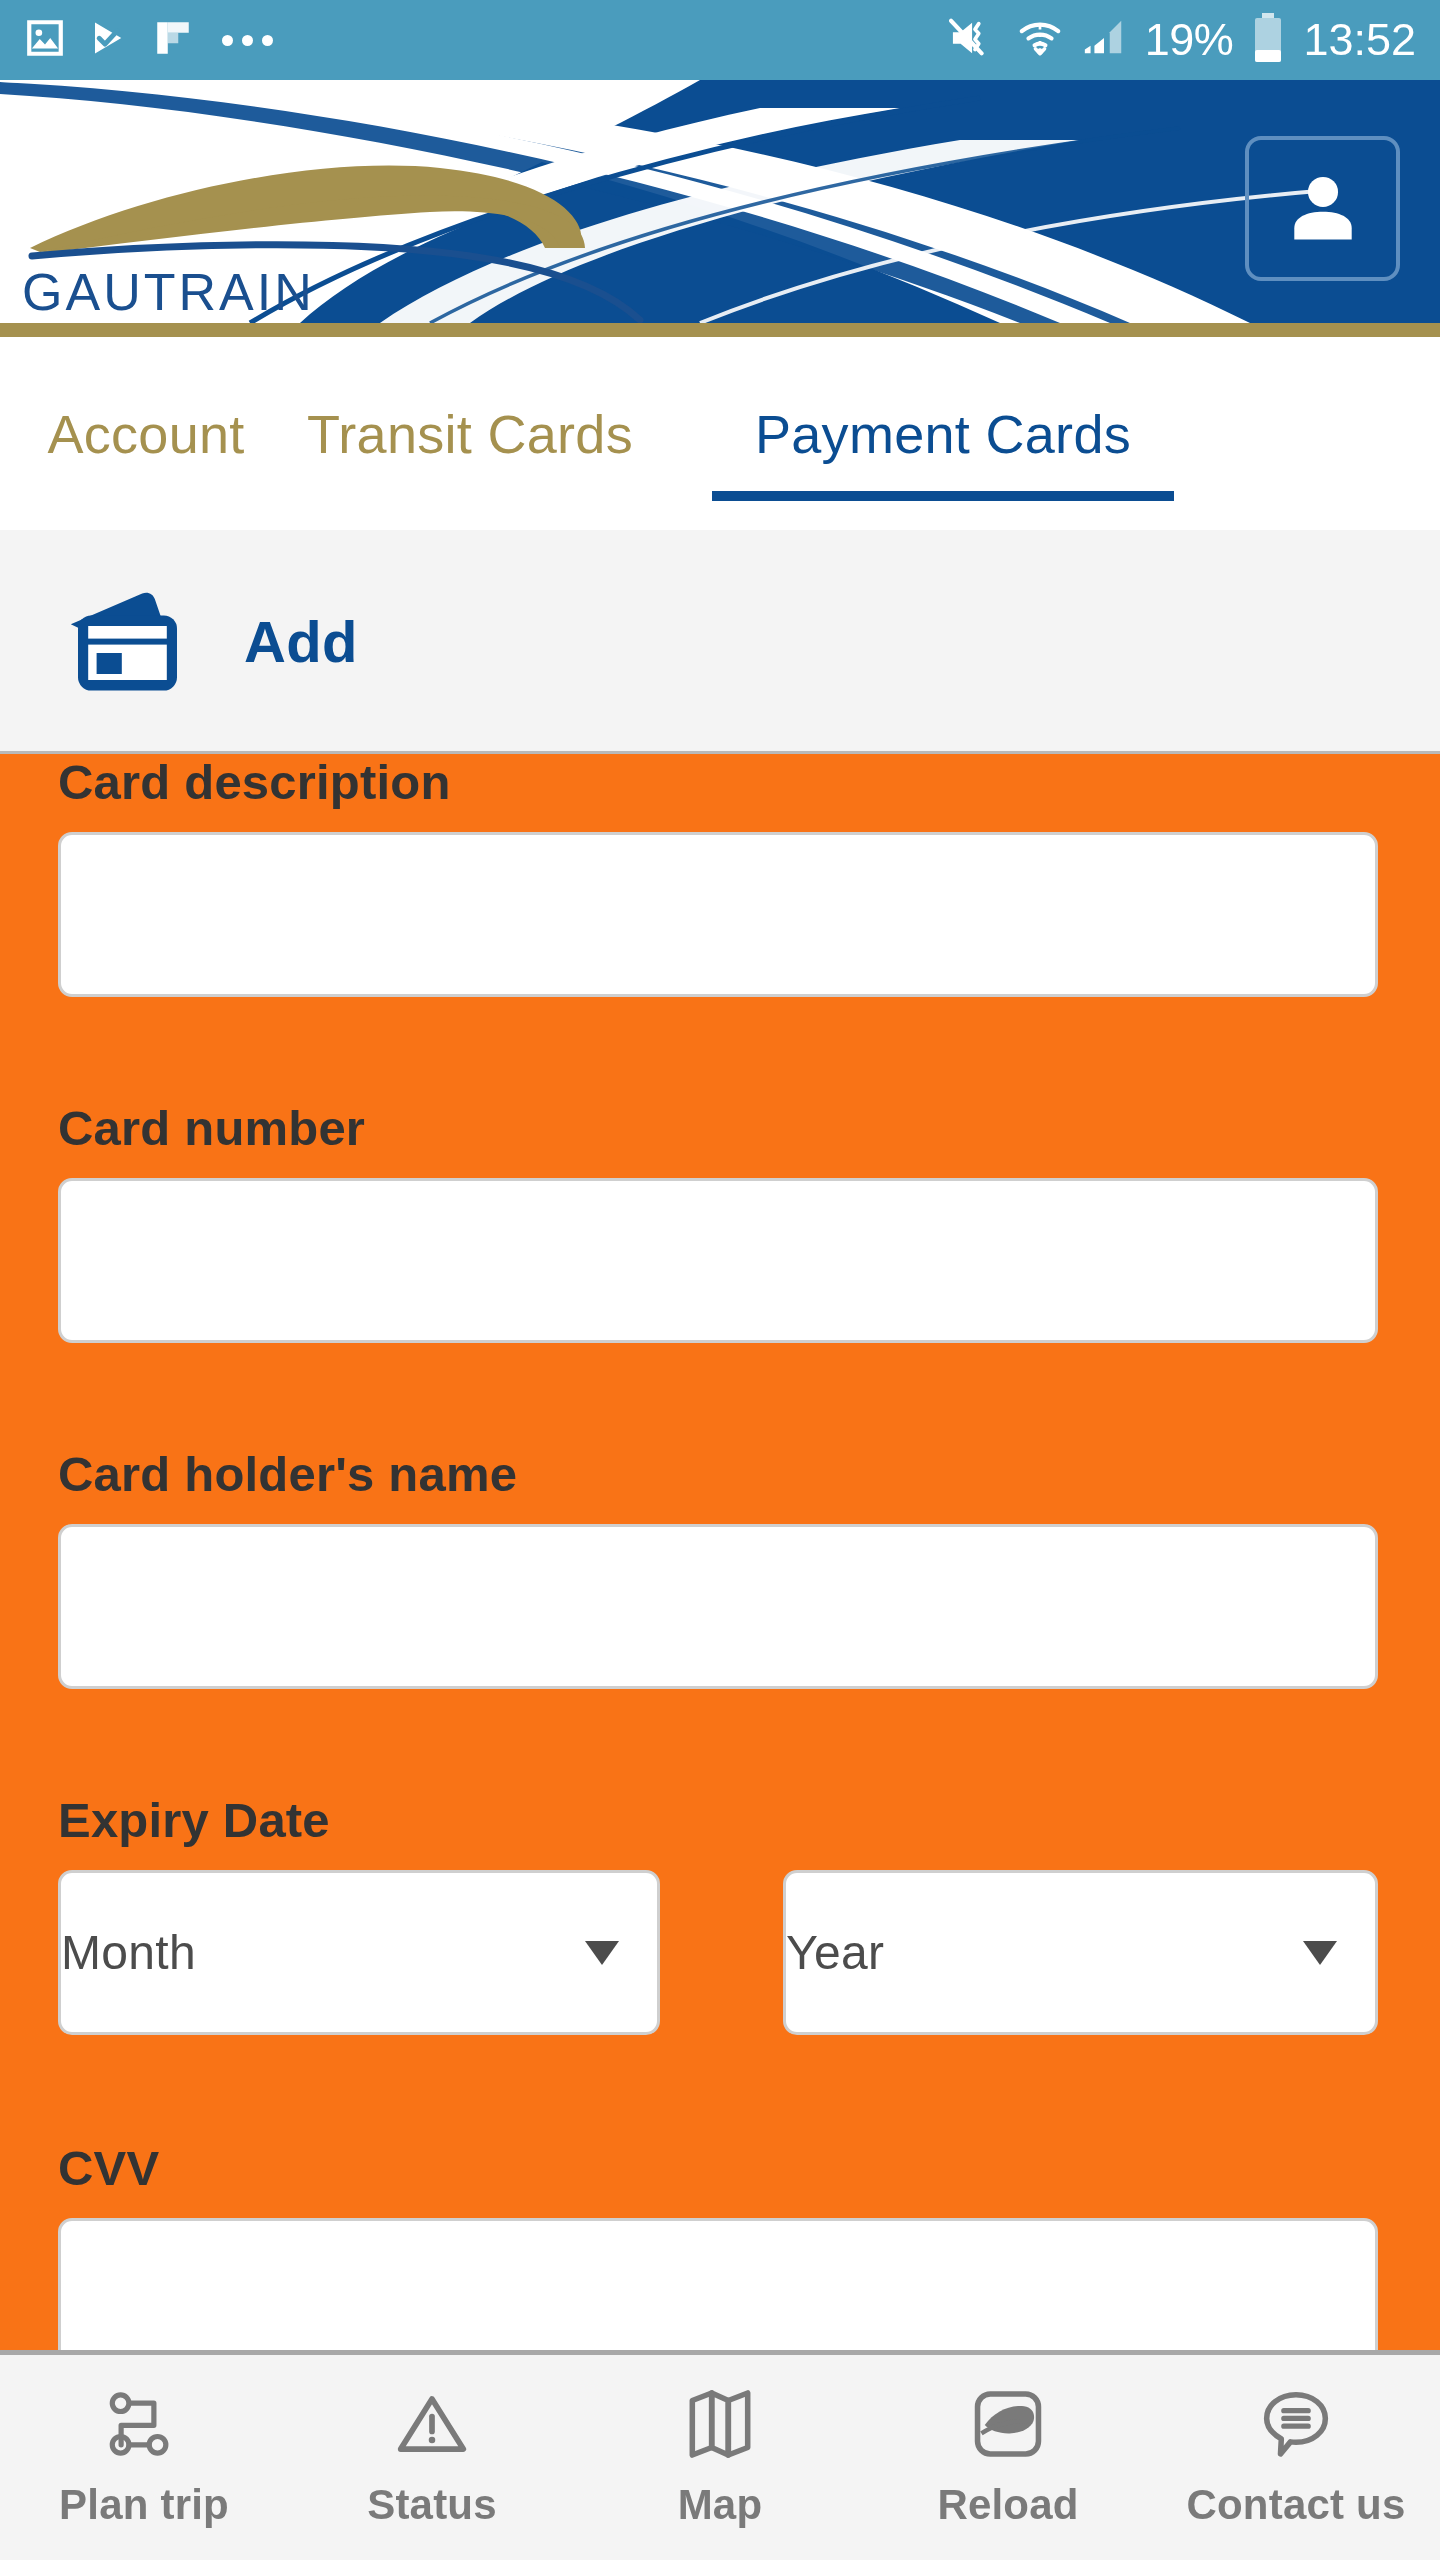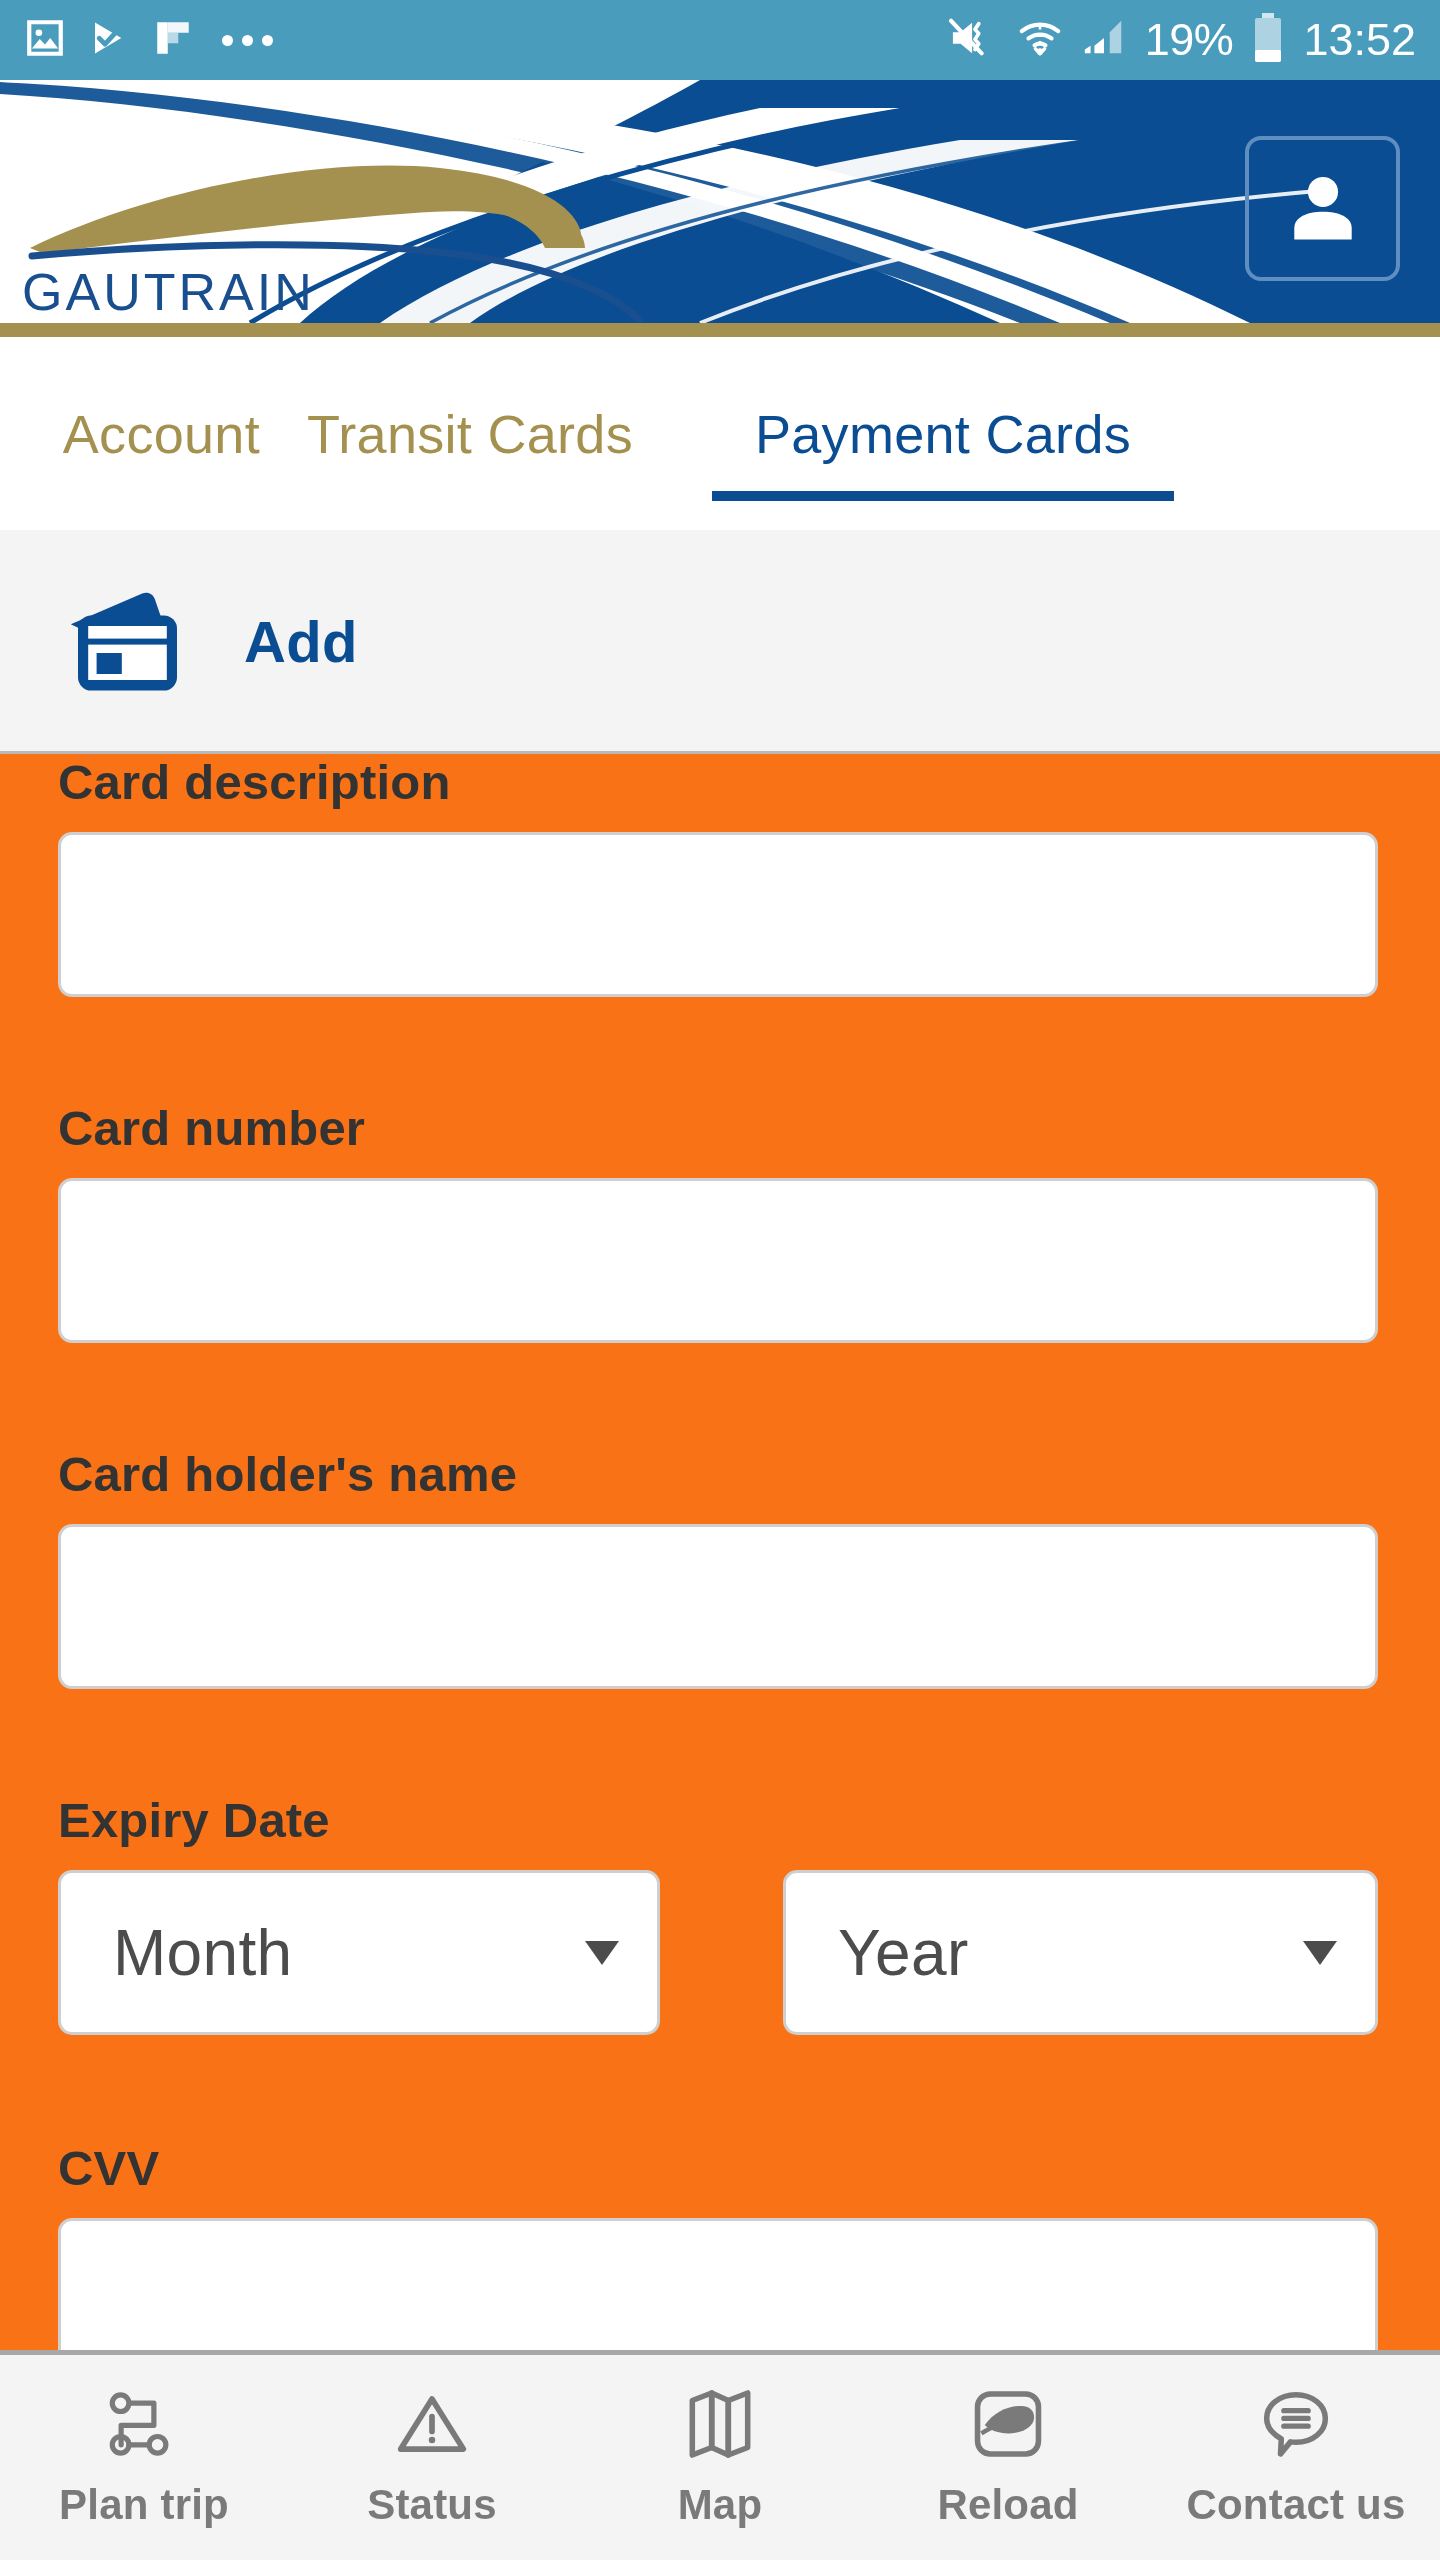--- a/index.html
+++ b/index.html
@@ -52,21 +52,21 @@
   .tabsbar{
     position:absolute; top:337px; left:0; width:1440px; height:193px;
     background:#ffffff;
   }
   .tab{
     position:absolute; top:0; height:193px;
     display:flex; align-items:center; justify-content:center;
     font-size:54px; font-weight:400; letter-spacing:0.3px;
   }
   .tab .lbl{ display:block; }
-  .tab-account{ left:0px;   width:260px;justify-content:flex-end; }
+  .tab-account{ left:16px;   width:260px; }
   .tab-transit{ left:290px; width:360px; }
   .tab-payment{ left:712px; width:462px; }
   .tab-inactive .lbl{ color:#a5914f; }
   .tab-active .lbl{ color:#0b4d92; }
   .tab-underline{
     position:absolute; bottom:29px; left:0; right:0; margin:auto;
     width:462px; height:10px; background:#0b4d92;
   }
 
   
@@ -111,21 +111,21 @@
   .f-cvv   { top:1386px; }
 
   .selwrap{
     position:absolute; top:78px; height:165px;
     background:#ffffff; border:3px solid #cfcfcf; border-radius:14px;
     display:flex; align-items:center;
   }
   .sel-month{ left:58px; width:602px; }
   .sel-year { left:783px; width:595px; }
   .sel-txt{
-    margin-left:52px; font-size:64px; color:#4c4c4c; letter-spacing:0.3px;
+    font-size:48px; color:#4c4c4c; letter-spacing:0.3px;
   }
   .sel-caret{
     margin-left:auto; margin-right:38px;
     width:0; height:0;
     border-left:17px solid transparent;
     border-right:17px solid transparent;
     border-top:24px solid #4c4c4c;
   }
 
   

